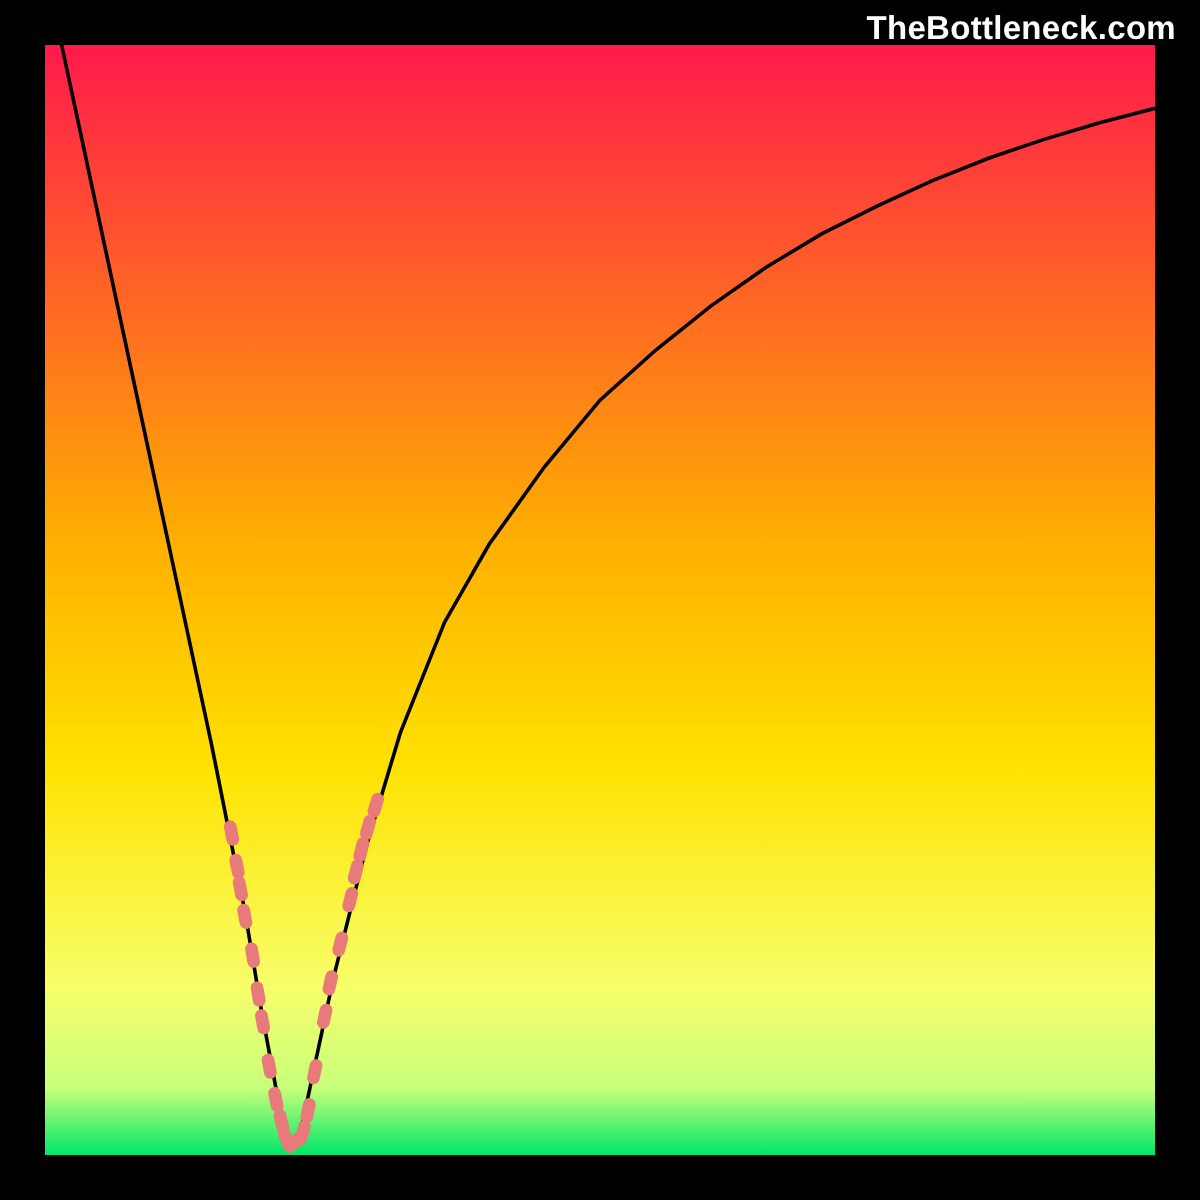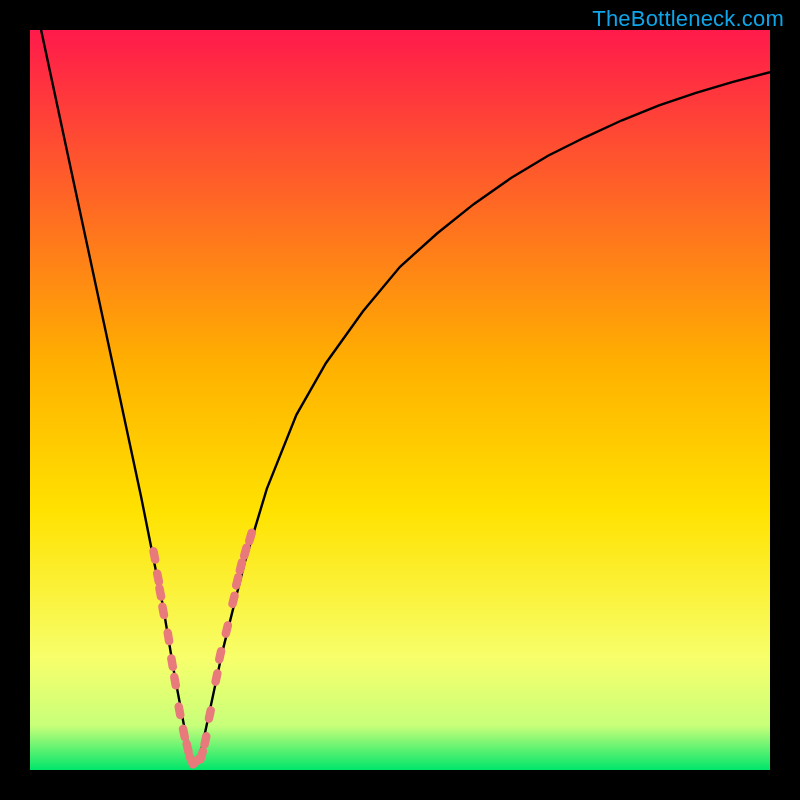--- a/index.html
+++ b/index.html
@@ -17,22 +17,22 @@
     width: 800px;
     height: 800px;
     background: #000;
   }
   .watermark {
     position: absolute;
     top: 6px;
     right: 16px;
     font-family: Arial, Helvetica, sans-serif;
     font-size: 22px;
-    font-weight: normal;
-    color: #0ea5e9;
+    font-weight: bold;
+    color: #ffffff;
     letter-spacing: 0.2px;
     z-index: 10;
   }
   svg.plot {
     position: absolute;
     top: 30px;
     left: 30px;
     width: 740px;
     height: 740px;
   }

